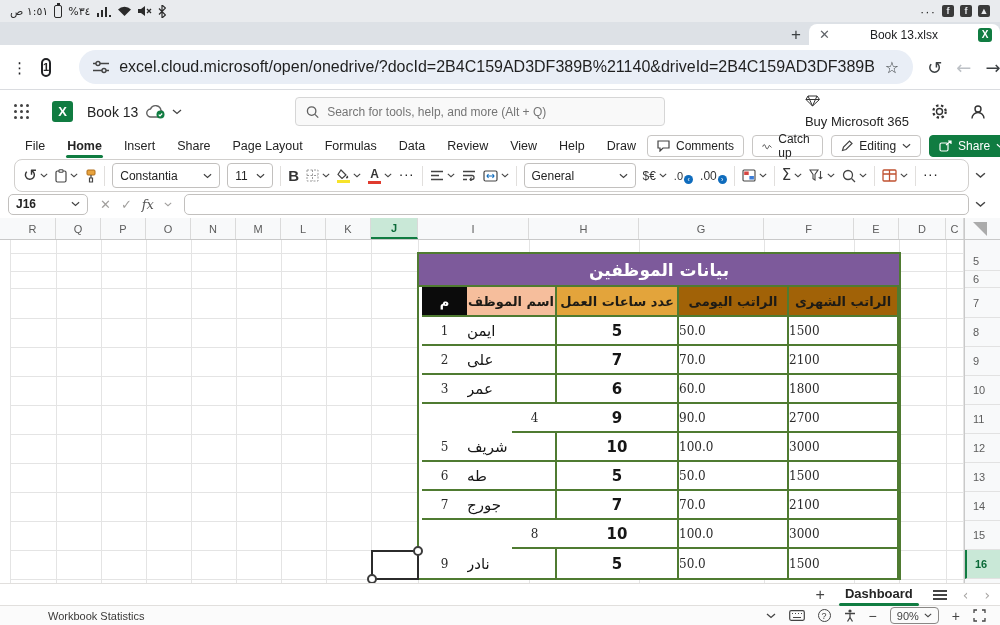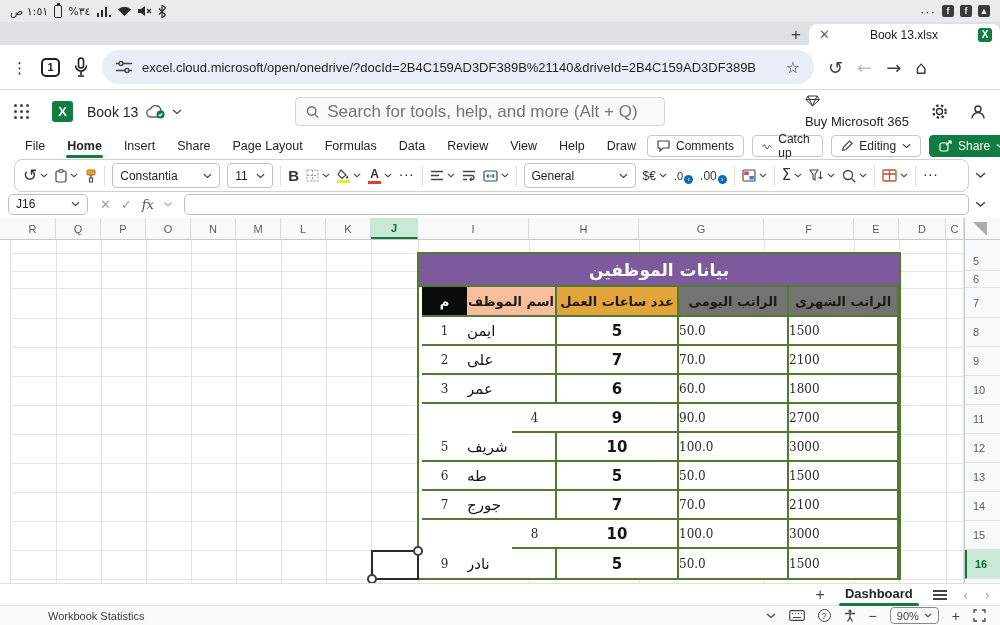--- a/index.html
+++ b/index.html
@@ -23,32 +23,32 @@
   #tab { flex:1; height:21px; background:#fff; border-radius:8px 8px 0 0; display:flex; align-items:center; padding:0 8px 0 10px; gap:6px; }
   #tab-title { flex:1; text-align:center; font-size:12px; color:#202124; white-space:nowrap; overflow:hidden; }
   .xl-icon { width:14px; height:14px; background:#107C41; border-radius:3px; color:#fff; font-size:10px; font-weight:bold; display:flex; align-items:center; justify-content:center; line-height:1; flex:0 0 auto; }
   .x-close { font-size:13px; color:#5f6368; }
 
   
   #omnibox { height:45px; background:#fff; display:flex; align-items:center; padding:0 12px; gap:14px; border-bottom:1px solid #DADCE0; }
   .kebab { font-size:15px; color:#202124; letter-spacing:0; line-height:1; }
   .tabcount { width:19px; height:19px; border:2px solid #202124; border-radius:5px; font-size:11px; font-weight:bold; display:flex; align-items:center; justify-content:center; }
   #urlpill { flex:0 0 712px; height:34px; background:#E9EEF6; border-radius:17px; display:flex; align-items:center; padding:0 14px; gap:10px; }
-  #url-text { flex:1; font-size:13px; color:#1f1f1f; white-space:nowrap; overflow:hidden; }
+  #url-text { flex:1; font-size:16px; color:#1f1f1f; white-space:nowrap; overflow:hidden; }
   .navglyph { font-size:18px; color:#3c4043; font-family:"DejaVu Sans", sans-serif; }
   .navglyph.dim { color:#BDC1C6; }
 
   
   #appbar { height:43px; background:#fff; display:flex; align-items:center; padding:0 14px; }
   .waffle { display:grid; grid-template-columns:repeat(3,4px); grid-template-rows:repeat(3,4px); gap:2px; margin-right:22px; }
   .waffle i { background:#424242; border-radius:50%; width:3px; height:3px; }
   .xl-logo { width:21px; height:21px; background:#107C41; border-radius:3px; color:#fff; font-weight:bold; font-size:13px; display:flex; align-items:center; justify-content:center; margin-right:14px; }
   #wb-name { font-size:14px; color:#242424; margin-right:8px; }
   #search-pill { position:absolute; left:295px; top:97px; width:370px; height:29px; background:#F9F9F9; border:1px solid #D6D6D6; border-radius:4px; display:flex; align-items:center; padding:0 10px; gap:8px; }
-  #search-pill input { border:none; outline:none; background:transparent; font-size:17px; color:#616161; width:100%; font-family:"Liberation Sans",sans-serif; }
+  #search-pill input { border:none; outline:none; background:transparent; font-size:12px; color:#616161; width:100%; font-family:"Liberation Sans",sans-serif; }
   #appbar-right { margin-left:auto; display:flex; align-items:center; gap:22px; }
   #buy { display:flex; gap:7px; font-size:13px; color:#242424;flex-direction:column; }
 
   
   #ribbontabs { height:25px; display:flex; align-items:center; padding:0 14px; gap:0; }
   .rtab { font-size:12.5px; color:#242424; padding:3px 11px; position:relative; white-space:nowrap; }
   .rtab.active { font-weight:bold; }
   .rtab.active:after { content:""; position:absolute; left:10px; right:10px; bottom:-2px; height:3px; background:#107C41; border-radius:2px; }
   #ribbon-actions { margin-left:auto; display:flex; align-items:center; gap:8px; }
   .rbtn { height:22px; border:1px solid #C8C6C4; border-radius:4px; background:#fff; display:flex; align-items:center; gap:6px; padding:0 9px; font-size:12px; color:#242424; }
@@ -61,21 +61,21 @@
   .tbtn { display:flex; align-items:center; gap:3px; color:#343434; font-size:13px; flex:0 0 auto; }
   .selbox { height:25px; border:1px solid #C2C0BE; border-radius:4px; display:flex; align-items:center; justify-content:space-between; padding:0 7px; font-size:12px; color:#242424; flex:0 0 auto; background:#fff; }
   .ubar { display:inline-block; width:13px; height:3px; margin-top:1px; }
   .glyph { font-family:"DejaVu Sans", sans-serif; font-size:15px; line-height:1; }
   .dots3 { font-family:"DejaVu Sans", sans-serif; font-size:13px; letter-spacing:1px; }
   .decbadge { width:9px; height:9px; background:#0F6CBD; border-radius:50%; color:#fff; font-size:7px; display:flex; align-items:center; justify-content:center; margin-left:-2px; margin-top:7px; }
   #ribbon-collapse { color:#444; }
 
   
   #formularow { height:25px; display:flex; align-items:center; padding:0 14px 3px 8px; gap:6px; }
-  #namebox { width:80px; height:21px; border:1px solid #C2C0BE; border-radius:5px; display:flex; align-items:center; justify-content:space-between; padding:0 7px; font-size:12px; }
+  #namebox { width:80px; height:21px; border:1px solid #C2C0BE; border-radius:5px; display:flex; align-items:center; justify-content:space-between; padding:0 7px; font-size:12px;font-weight:bold; }
   #fxgroup { display:flex; align-items:center; gap:10px; padding:0 6px; color:#A19F9D; font-size:13px; }
   #fxgroup .fx { color:#555; font-style:italic; font-family:"DejaVu Serif", serif; font-size:13px; }
   #formula-input { flex:1; height:21px; border:1px solid #C2C0BE; border-radius:5px; padding:0 8px; font-size:12px; outline:none; font-family:"Liberation Sans",sans-serif; }
 
   
   #sheet { position:relative; height:365px; background:#fff; overflow:hidden; }
   #col-headers { position:absolute; left:0; top:0; width:964px; height:22px; background:#F8F9FA; border-bottom:1px solid #C9C9C9; }
   .col-h { position:absolute; top:0; height:21px; border-right:1px solid #DADADA; font-size:11px; color:#5c5c5c; display:flex; align-items:center; justify-content:center; }
   .col-h.sel { background:#C9E8D7; color:#0B6A38; font-weight:bold; border-bottom:2px solid #107C41; }
   #grid-body { position:absolute; left:0; top:22px; width:964px; height:343px; background:#fff; }
@@ -94,21 +94,21 @@
   #emp-head { height:30px; }
   .t-cell { border-right:2px solid #4F7B31; border-bottom:2px solid #4F7B31; height:100%; display:flex; align-items:center; overflow:hidden; }
   .t-cell:last-child { border-right:none; }
   .t-row:last-child .t-cell { border-bottom:none; }
   .c-monthly { width:110px; justify-content:flex-end; padding-right:5px; }
   .c-daily { width:110px; justify-content:flex-end; padding-right:5px; }
   .c-hours { width:122px; justify-content:center; }
   .c-name { width:90px; justify-content:flex-end; padding-right:6px; }
   .c-num { width:45px; justify-content:center; }
   .hd { font-size:13px; font-weight:bold; color:#1E1B16; justify-content:center; padding:0; font-family:"DejaVu Sans",sans-serif; }
-  .bg-yellow { background:#737373; }
+  .bg-yellow { background:#a16207; }
   .bg-orange { background:#E3A43B; }
   .bg-peach { background:#F6BE9C; }
   .bg-black { background:#0B0B0B; color:#fff !important; }
   .bg-black.hd { color:#fff; }
   .v-serif { font-family:"DejaVu Serif", serif; font-size:12px; color:#2b2b2b; }
   .v-bold { font-weight:bold; font-size:15px; color:#161616; }
   .v-name { font-size:15px; color:#161616; }
 
   
   #sel-rect { position:absolute; left:371px; top:310px; width:48px; height:30px; border:2px solid #2b2b2b; background:#fff; z-index:3; }

